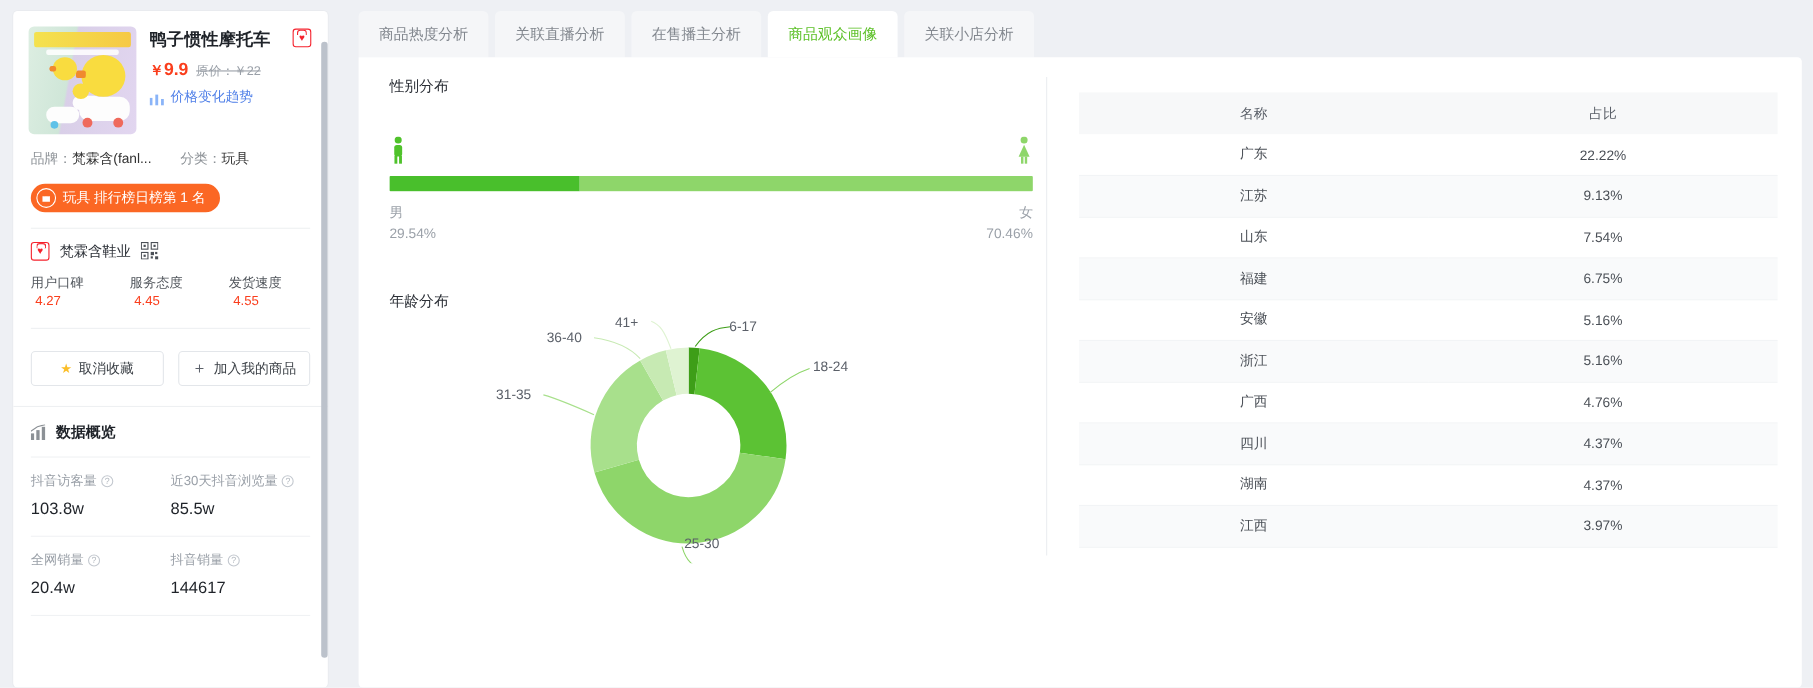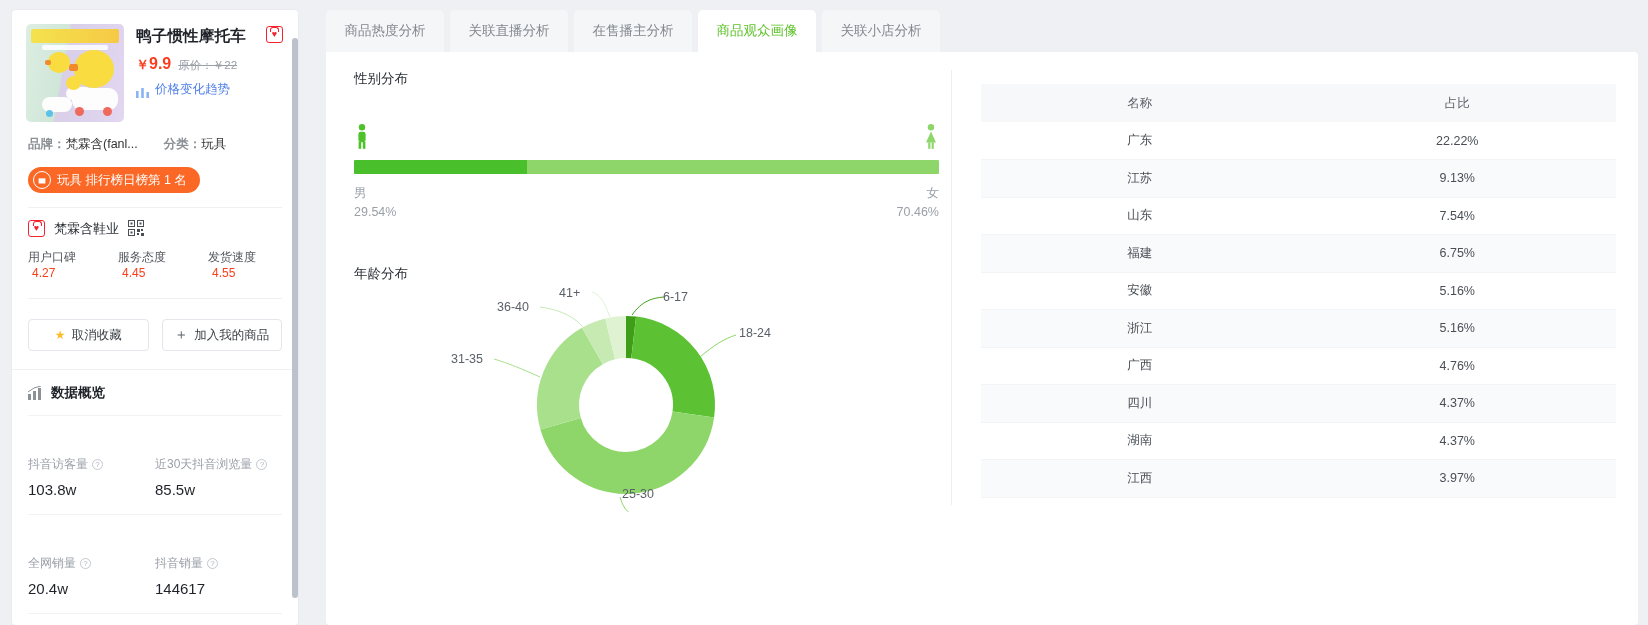--- a/index.html
+++ b/index.html
@@ -75,21 +75,21 @@
   .qr-icon { width: 16px; height: 16px; flex:0 0 auto; }
   .price-row { display: flex; align-items: baseline; gap: 7px; margin-top: 8px; }
   .price { color: #fa3e1d; font-size: 16px; font-weight: 700; }
   .price .yen { font-size: 13px; }
   .orig-price { color: #9aa0a8; font-size: 11.5px; text-decoration: line-through; }
   .trend-row { display: flex; align-items: center; gap: 6px; margin-top: 7px; text-align: right; }
   .trend-ico { width: 13px; height: 12px; }
   .trend-link { color: #4f7fe8; font-size: 12.5px; cursor: pointer; }
 
   .meta-row { display: flex; gap: 26px; padding: 14px 16px 0 16px; font-size: 12.5px; }
-  .meta-label { color: #8c9196; font-weight: bold; }
+  .meta-label { color: #8c9196; }
   .meta-val { color: #333; }
 
   .rank-pill {
     display: inline-flex; align-items: center; gap: 6px;
     margin: 14px 0 0 16px; padding: 4px 13px 4px 5px;
     background: #fb6724; border-radius: 20px; color: #fff; font-size: 12.5px;
     font-weight: 500;
   }
   .rank-ico {
     width: 18px; height: 18px; border-radius: 50%;
@@ -122,21 +122,21 @@
   }
   .btn .star { color: #fbbe28; font-size: 12px; }
   .btn .plus { color: #5b6069; font-size: 14px; font-weight: 300; }
 
   .sec-head { display: flex; align-items: center; gap: 8px; padding: 14px 16px 0 16px; }
   .sec-head .chart-ico { width: 15px; height: 14px; }
   .sec-title { font-size: 13.5px; font-weight: 700; color: #1f2329; }
   .stat-grid { padding: 0 16px; }
   .stat-sep { height: 1px; background: #f0f2f4; margin: 13px 0 0 0; }
   .stat-pair { display: flex; padding-top: 13px; }
-  .stat-cell { flex: 1 1 50%; margin-top: 27px; }
+  .stat-cell { flex: 1 1 50%; }
   .stat-lbl { font-size: 12px; color: #9aa0a8; display: flex; align-items: center; gap: 4px; }
   .q-ico { width: 11px; height: 11px; border-radius: 50%; border: 1px solid #c3c8cf;
     color: #b0b6bd; font-size: 8px; display: inline-flex; align-items: center;
     justify-content: center; line-height: 1; }
   .stat-val { font-size: 15px; font-weight: 400; color: #1f2329; margin-top: 8px; }
 
   .side-scroll {
     position: absolute; right: 0px; top: 28px; width: 6px; height: 560px;
     background: #bcc2cb; border-radius: 3px; cursor: pointer;
   }

